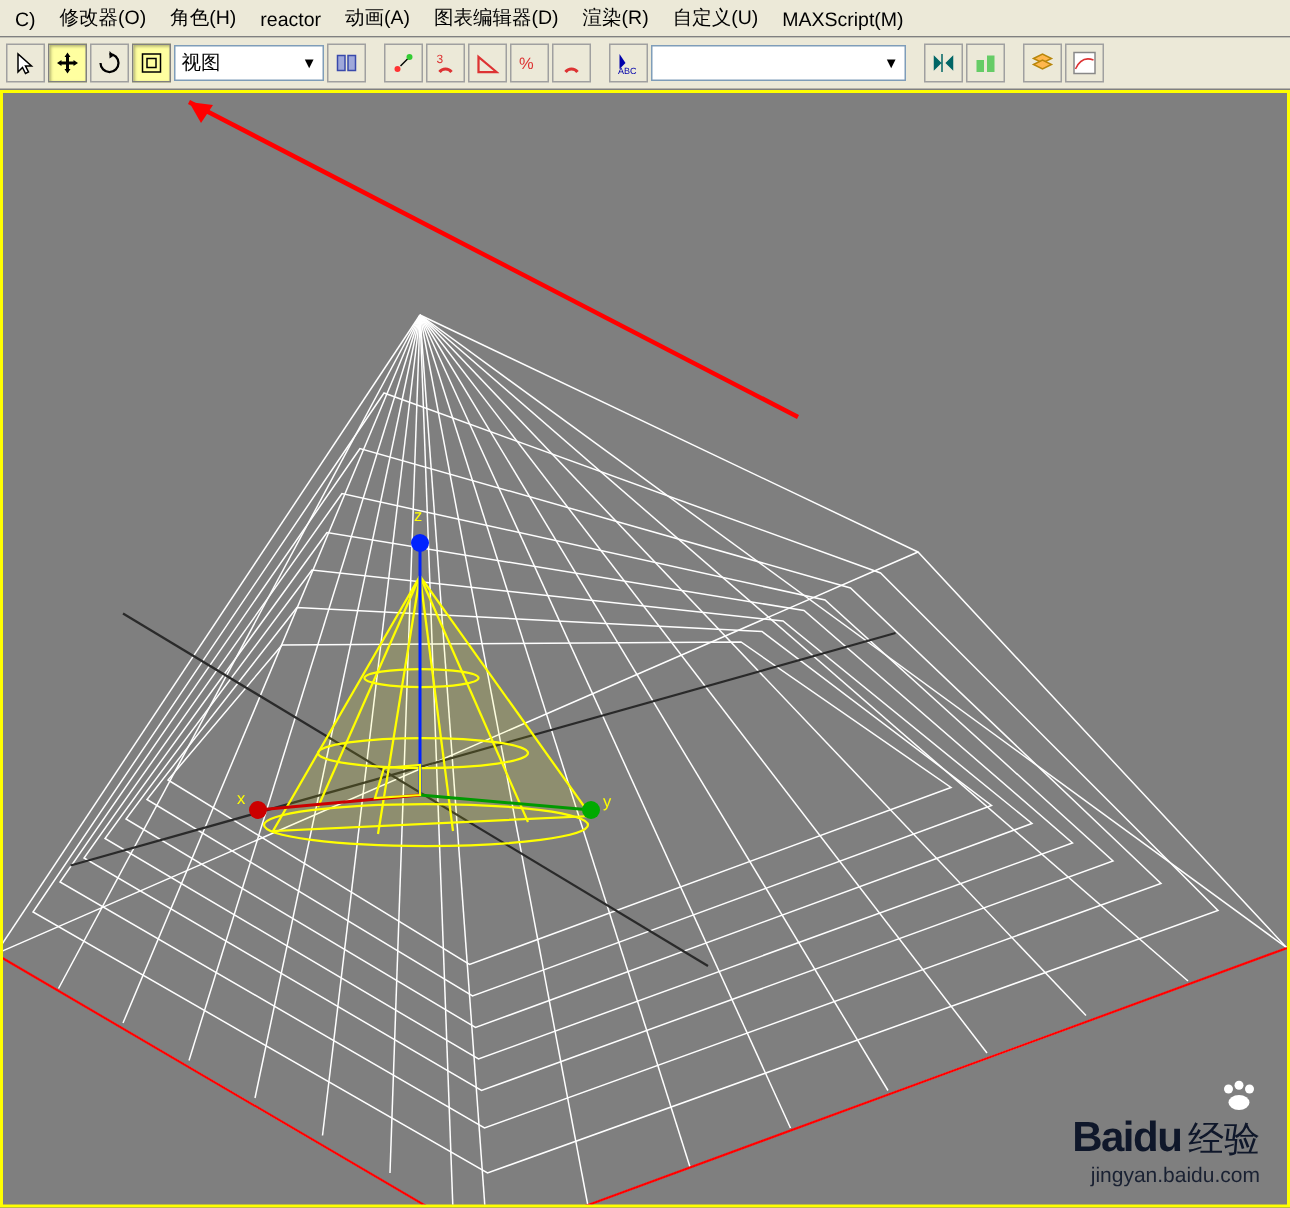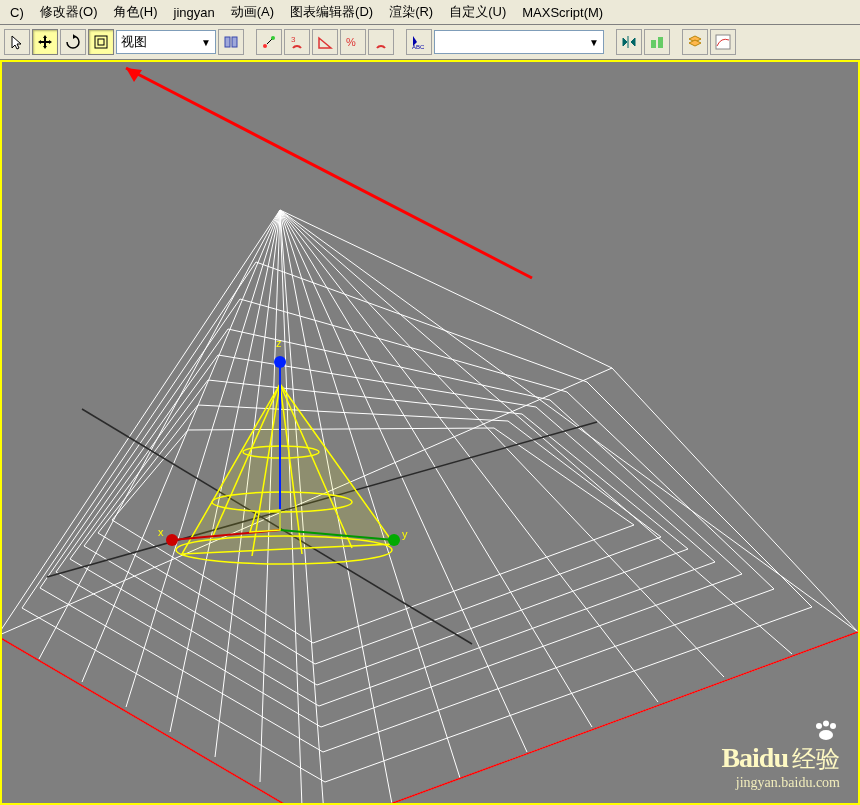--- a/index.html
+++ b/index.html
@@ -5,35 +5,35 @@
   html,body{margin:0;padding:0;width:860px;height:805px;overflow:hidden;font-family:"Microsoft YaHei","SimSun",Arial,sans-serif;background:#7f7f7f;}
   .menubar{height:24px;background:#ece9d8;border-bottom:1px solid #808080;display:flex;align-items:center;padding:0 2px;font-size:13px;color:#000;}
   .menubar .item{padding:2px 8px;white-space:nowrap;cursor:default;}
   .toolbar{height:34px;background:#ece9d8;border-bottom:1px solid #808080;display:flex;align-items:center;padding:0 4px;gap:2px;position:relative;}
   .tbtn{width:26px;height:26px;display:flex;align-items:center;justify-content:center;border:1px solid #a0a0a0;background:#ece9d8;box-sizing:border-box;}
   .tbtn.pressed{background:#ffffa0;border-color:#808080;box-shadow:inset 1px 1px 2px rgba(0,0,0,0.3);}
   .tsep{width:8px;height:26px;}
   .tsel{height:22px;border:1px solid #7f9db9;background:#fff;display:flex;align-items:center;font-size:13px;padding:0 4px;}
   .tsel .arrow{margin-left:auto;font-size:10px;color:#000;}
   .viewport{position:absolute;top:60px;left:0;width:860px;height:745px;background:#7f7f7f;border:2px solid #ffff00;box-sizing:border-box;}
-  .watermark{position:absolute;right:18px;bottom:12px;text-align:right;color:#fef9c3;font-family:Liberation Serif, serif;pointer-events:none;}
+  .watermark{position:absolute;right:18px;bottom:12px;text-align:right;color:#0f172a;font-family:Liberation Sans, sans-serif;pointer-events:none;}
   .watermark .logo{font-size:28px;font-weight:bold;letter-spacing:-1px;}
   .watermark .paw{font-size:18px;vertical-align:top;}
   .watermark .cn{font-size:24px;font-weight:normal;}
   .watermark .url{font-size:14px;opacity:.9;text-align:right;}
   svg{display:block}
 </style>
 </head>
 <body>
 
 <div class="menubar">
   <span class="item">C)</span>
   <span class="item">修改器(O)</span>
   <span class="item">角色(H)</span>
-  <span class="item">jingyan</span>
+  <span class="item">reactor</span>
   <span class="item">动画(A)</span>
   <span class="item">图表编辑器(D)</span>
   <span class="item">渲染(R)</span>
   <span class="item">自定义(U)</span>
   <span class="item">MAXScript(M)</span>
 </div>
 
 <div class="toolbar">
   <div class="tbtn">
     <svg width="16" height="16">

